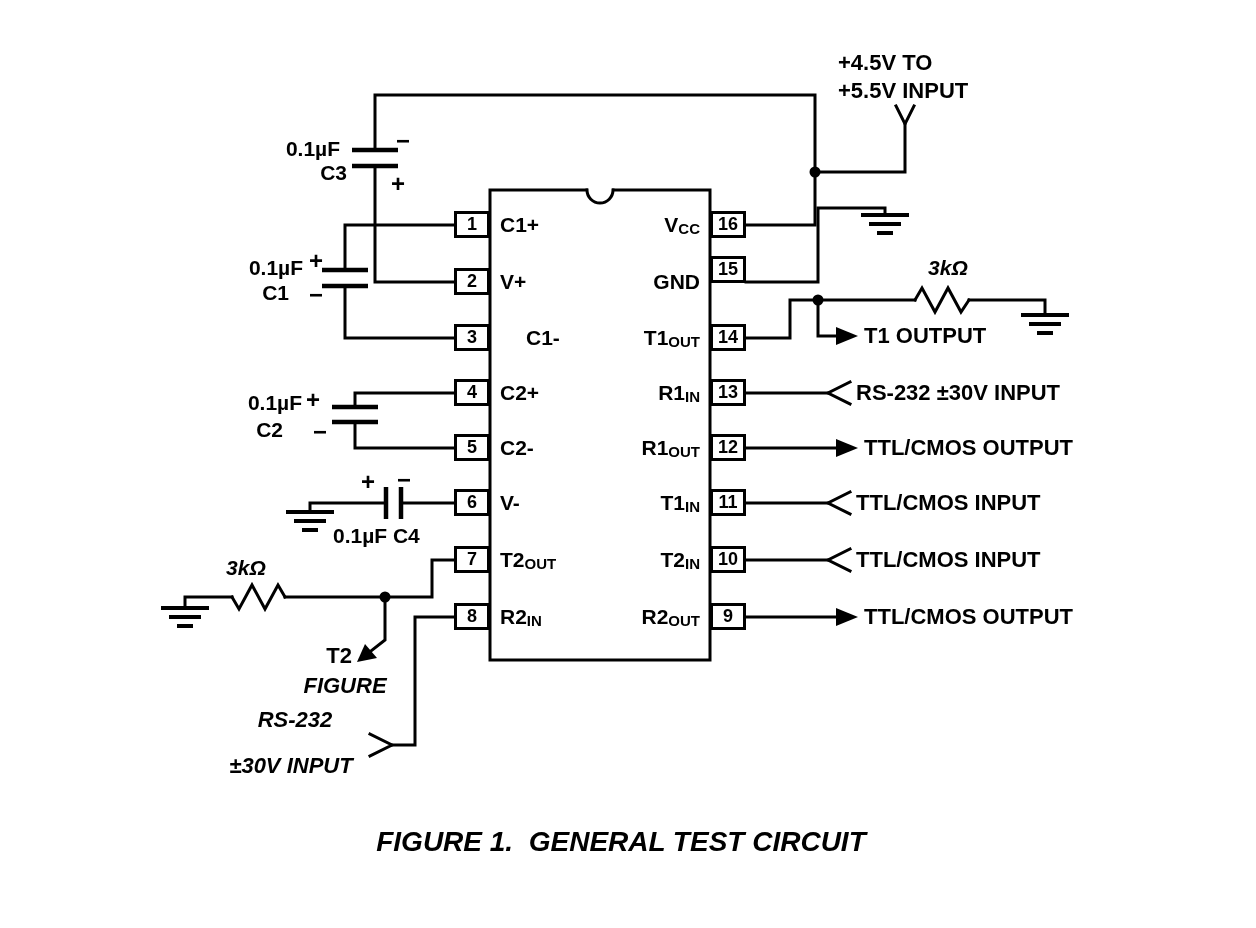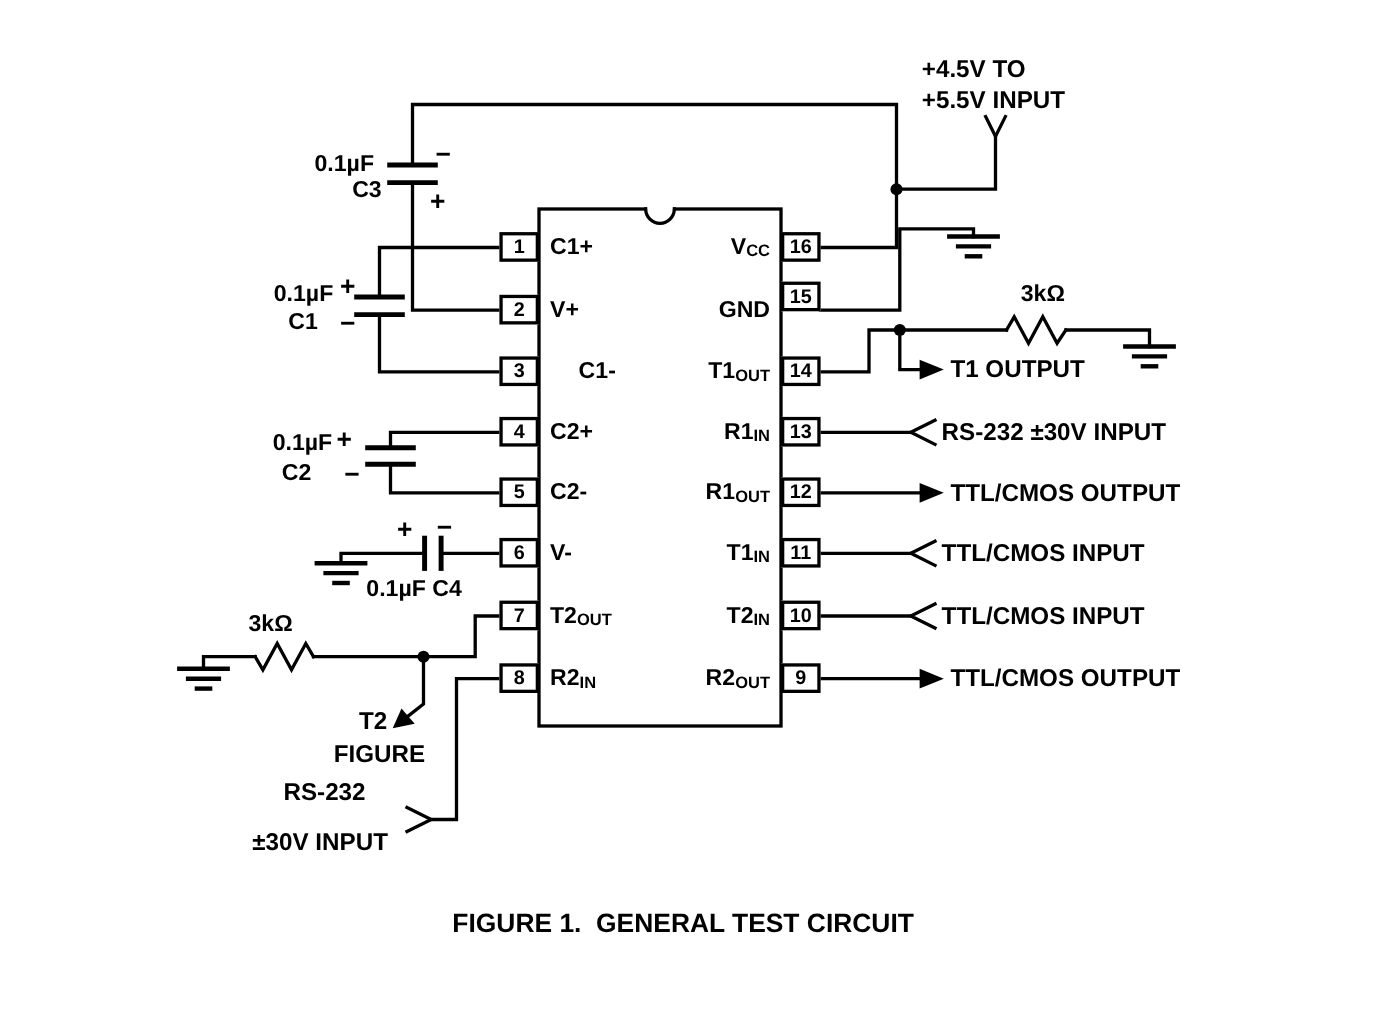--- a/index.html
+++ b/index.html
@@ -18,22 +18,22 @@
   svg .ao  { fill:none; stroke:#000; stroke-width:3; stroke-linecap:square; }
   .pinbox {
     position:absolute; width:36px; height:27px; border:3px solid #000; background:#fff;
     font-size:18px; display:flex; align-items:center; justify-content:center;
   }
   .pinlabel { position:absolute; height:28px; line-height:28px; font-size:21px; white-space:nowrap; }
   .sub { font-size:15px; position:relative; top:2px; }
   .anno   { position:absolute; font-size:22px; line-height:26px; white-space:nowrap; }
   .clabel { position:absolute; font-size:21px; line-height:24px; white-space:nowrap; }
   .sign   { position:absolute; font-size:24px; line-height:26px; width:20px; text-align:center; }
-  .title  { position:absolute; font-size:24px; white-space:pre; }
-  .cx { transform:translateX(-50%); }
+  .title  { position:absolute; font-size:28px; white-space:pre; }
+  .cx { transform:translateX(-50%);font-style:italic; }
 </style>
 </head>
 <body>
 
 <div class="canvas">
 
   <svg width="1256" height="928" viewBox="0 0 1256 928">
 
     <g>
       <rect x="490" y="190" width="220" height="470" fill="#fff" stroke="#000" stroke-width="3"></rect>

